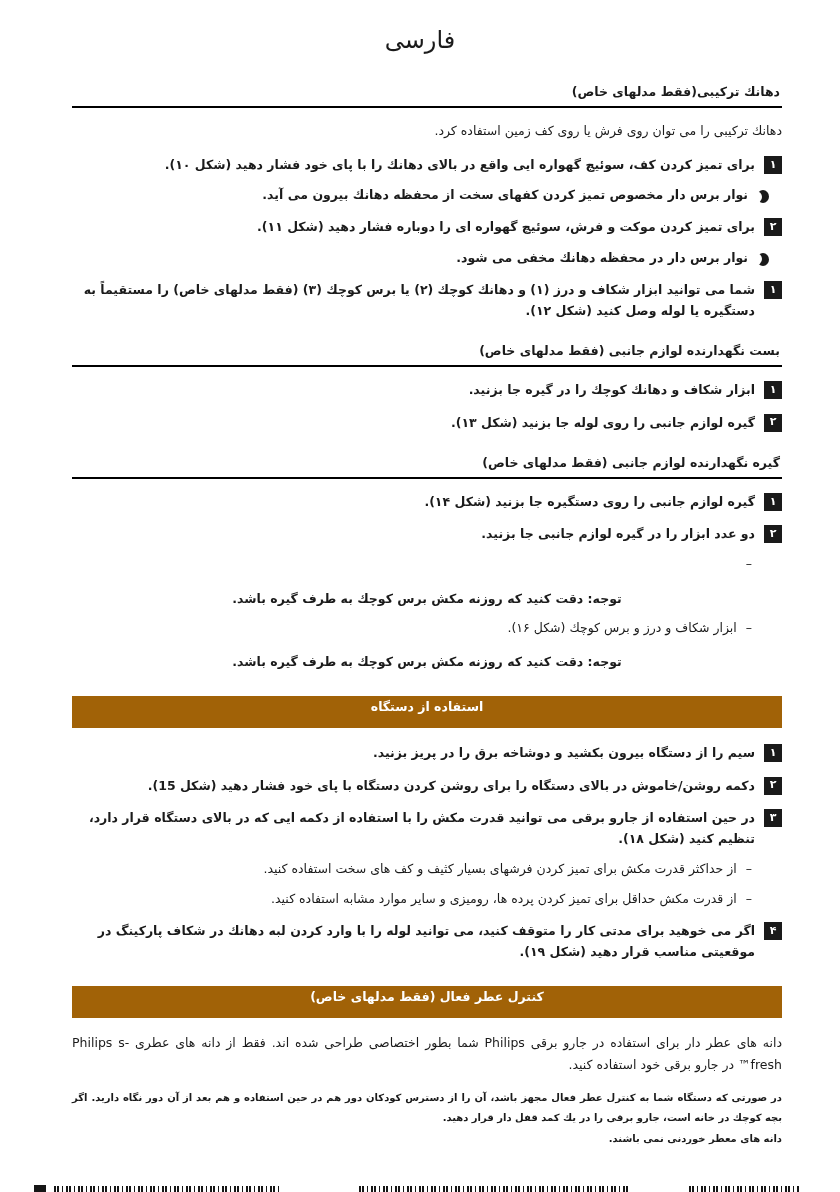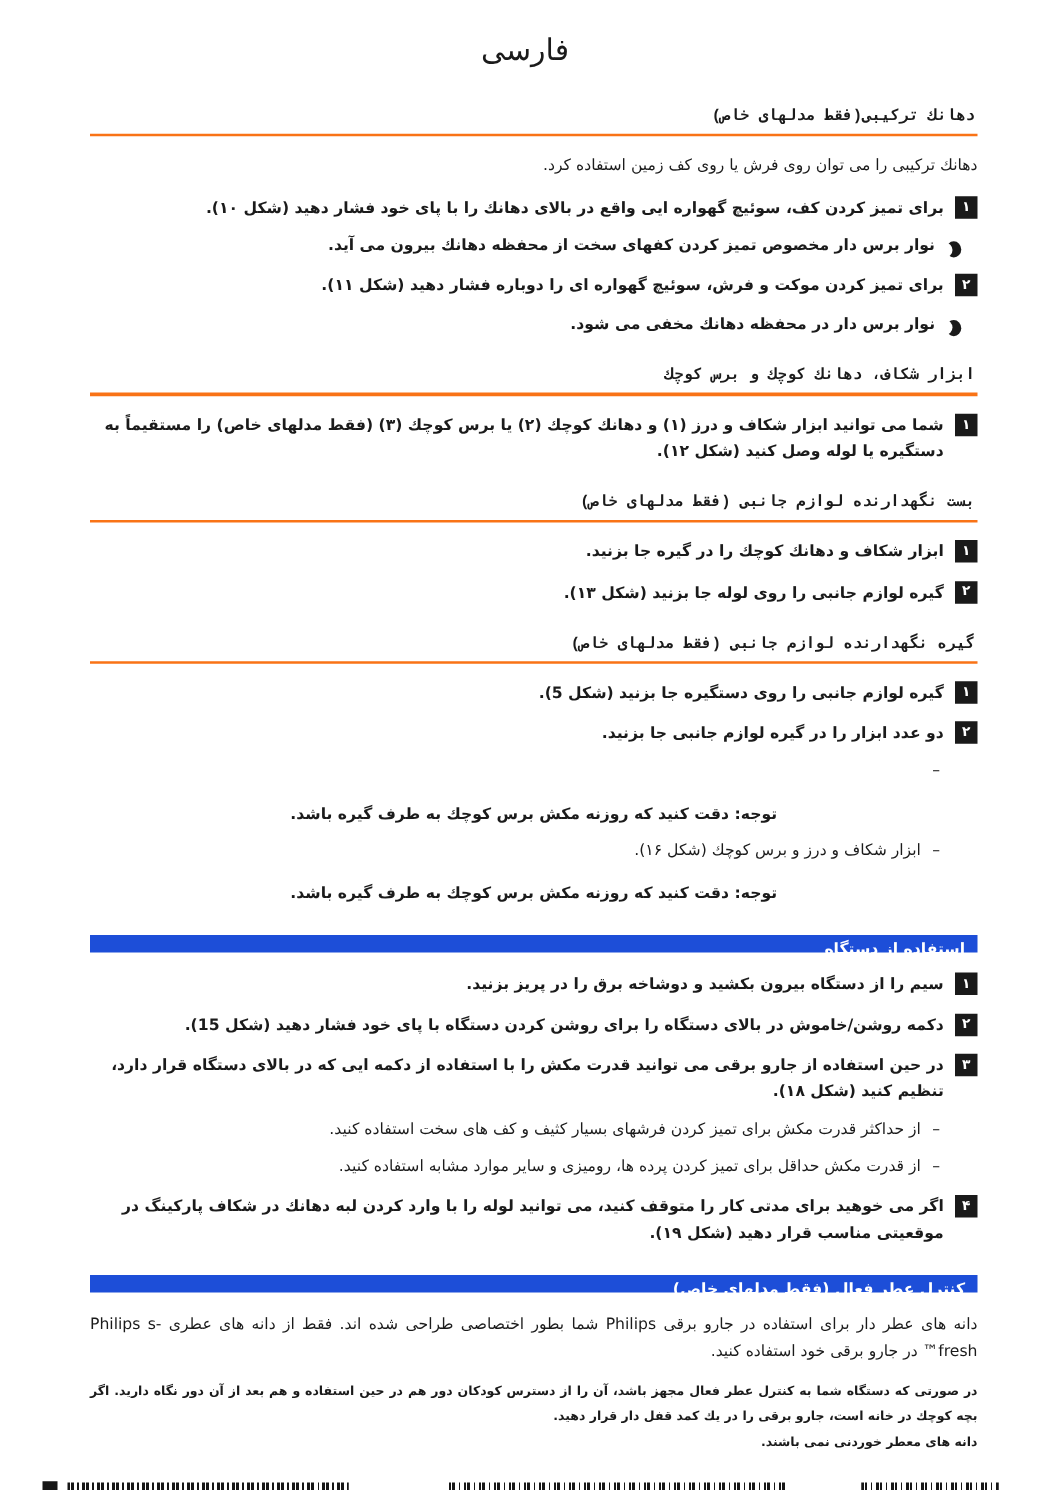--- a/index.html
+++ b/index.html
@@ -11,47 +11,46 @@
   .page {
     position:relative; width:840px; height:1192px;
     padding:16px 58px 0 72px; box-sizing:border-box; direction:rtl;
   }
   .title {
     font-size:24px; font-weight:normal; text-align:center;
     margin:10px 14px 30px 0; letter-spacing:0;
   }
   .rule-heading {
     font-size:12.5px; font-weight:bold; text-align:right;
-    border-bottom:2px solid #f97316; padding:0 2px 7px 0;
+    border-bottom:2px solid #000000; padding:0 2px 7px 0;
     margin:22px 0 12px 0;
-    font-family:Liberation Mono, monospace;
   }
   .rule-heading.thick { border-bottom-width:3px; }
   .bar-heading {
-    background:#1d4ed8; color:#ffffff; font-size:12.5px; font-weight:bold;
-    height:14px; line-height:21px; padding:0 10px; margin:24px 0 14px 0;
-    text-align:right;
+    background:#a16207; color:#ffffff; font-size:12.5px; font-weight:bold;
+    height:32px; line-height:21px; padding:0 10px; margin:24px 0 14px 0;
+    text-align:center;
   }
   .para {
     font-size:12.5px; line-height:1.75; margin:12px 0;
     text-align:justify; text-align-last:right;
   }
   .step {
     display:flex; align-items:flex-start; gap:9px;
     font-size:12.5px; font-weight:bold; line-height:1.7;
     margin:11px 0 9px 0;
   }
   .stepnum {
     flex:0 0 18px; width:18px; height:18px; margin-top:2px;
     background:#1a1a1a; color:#ffffff; font-size:11px; font-weight:bold;
     display:flex; align-items:center; justify-content:center;
   }
   .steptext { flex:1; }
   .result {
-    display:flex; align-items:flex-end; gap:9px;
+    display:flex; align-items:center; gap:9px;
     font-size:12.5px; font-weight:bold; line-height:1.7;
     margin:1px 13px 10px 0;
   }
   .result-icon {
     flex:0 0 12px; width:12px; height:13px; margin-top:4px;
     position:relative; background:#1a1a1a; border-radius:50%;
   }
   .result-icon::before {
     content:""; position:absolute; right:7px; top:0.5px;
     width:12px; height:12px; border-radius:50%; background:#ffffff;
@@ -110,21 +109,20 @@
       <span class="stepnum">۲</span>
       <span class="steptext">برای تمیز كردن موكت و فرش، سوئیچ گهواره ای را دوباره فشار دهید (شكل ۱۱).</span>
     </div>
     <div class="result">
       <span class="result-icon"></span>
       <span class="resulttext">نوار برس دار در محفظه دهانك مخفی می شود.</span>
     </div>
   </section>
 
   <section>
-    <h2 class="rule-heading thick">ابزار شكاف، دهانك كوچك و برس كوچك</h2>
     <div class="step">
       <span class="stepnum">۱</span>
       <span class="steptext">شما می توانید ابزار شكاف و درز (۱) و دهانك كوچك (۲) یا برس كوچك (۳) (فقط مدلهای خاص) را مستقیماً به دستگیره یا لوله وصل كنید (شكل ۱۲).</span>
     </div>
   </section>
 
   <section>
     <h2 class="rule-heading">بست نگهدارنده لوازم جانبی (فقط مدلهای خاص)</h2>
     <div class="step">
       <span class="stepnum">۱</span>
@@ -133,21 +131,21 @@
     <div class="step">
       <span class="stepnum">۲</span>
       <span class="steptext">گیره لوازم جانبی را روی لوله جا بزنید (شكل ۱۳).</span>
     </div>
   </section>
 
   <section>
     <h2 class="rule-heading">گیره نگهدارنده لوازم جانبی (فقط مدلهای خاص)</h2>
     <div class="step">
       <span class="stepnum">۱</span>
-      <span class="steptext">گیره لوازم جانبی را روی دستگیره جا بزنید (شكل 5).</span>
+      <span class="steptext">گیره لوازم جانبی را روی دستگیره جا بزنید (شكل ۱۴).</span>
     </div>
     <div class="step">
       <span class="stepnum">۲</span>
       <span class="steptext">دو عدد ابزار را در گیره لوازم جانبی جا بزنید.</span>
     </div>
     <div class="dash-row">
       <span class="dash-glyph">–</span>
     </div>
     <p class="note">توجه: دقت كنید كه روزنه مكش برس كوچك به طرف گیره باشد.</p>
     <div class="dash-row">

